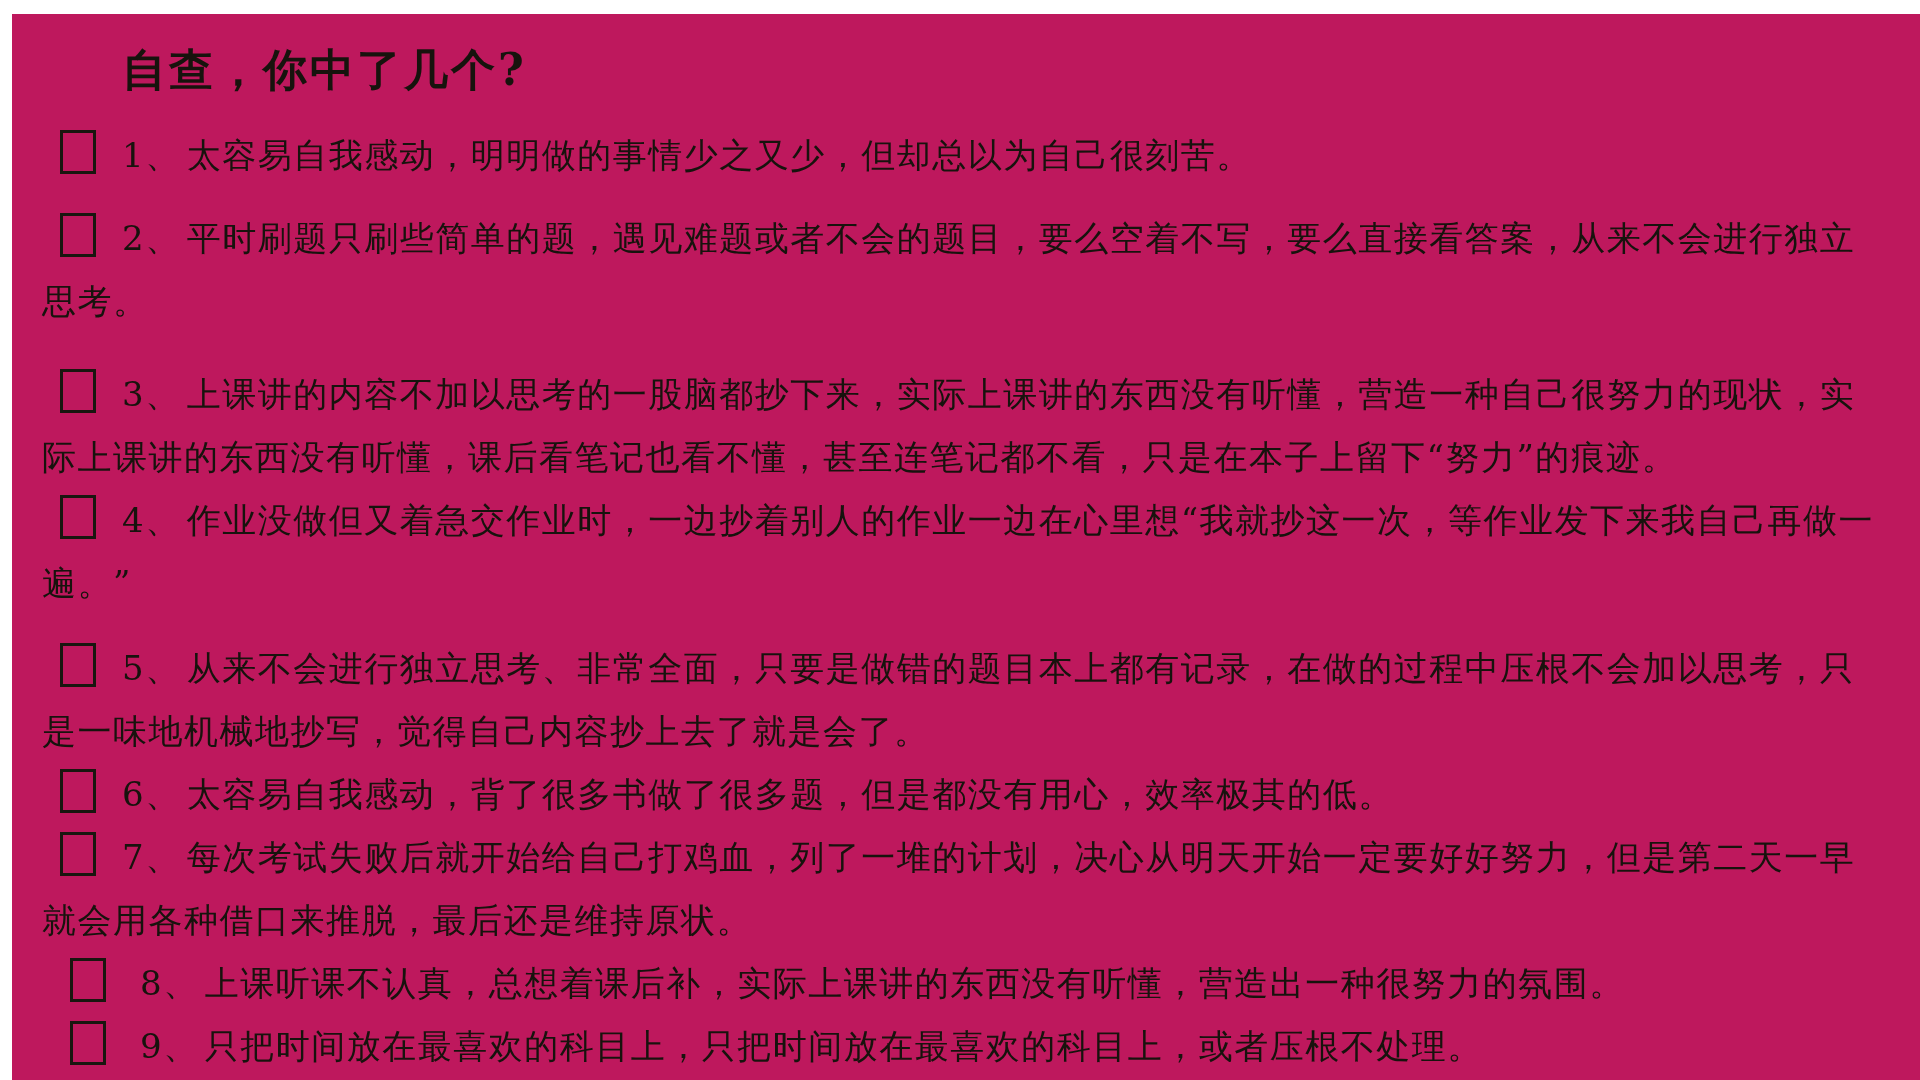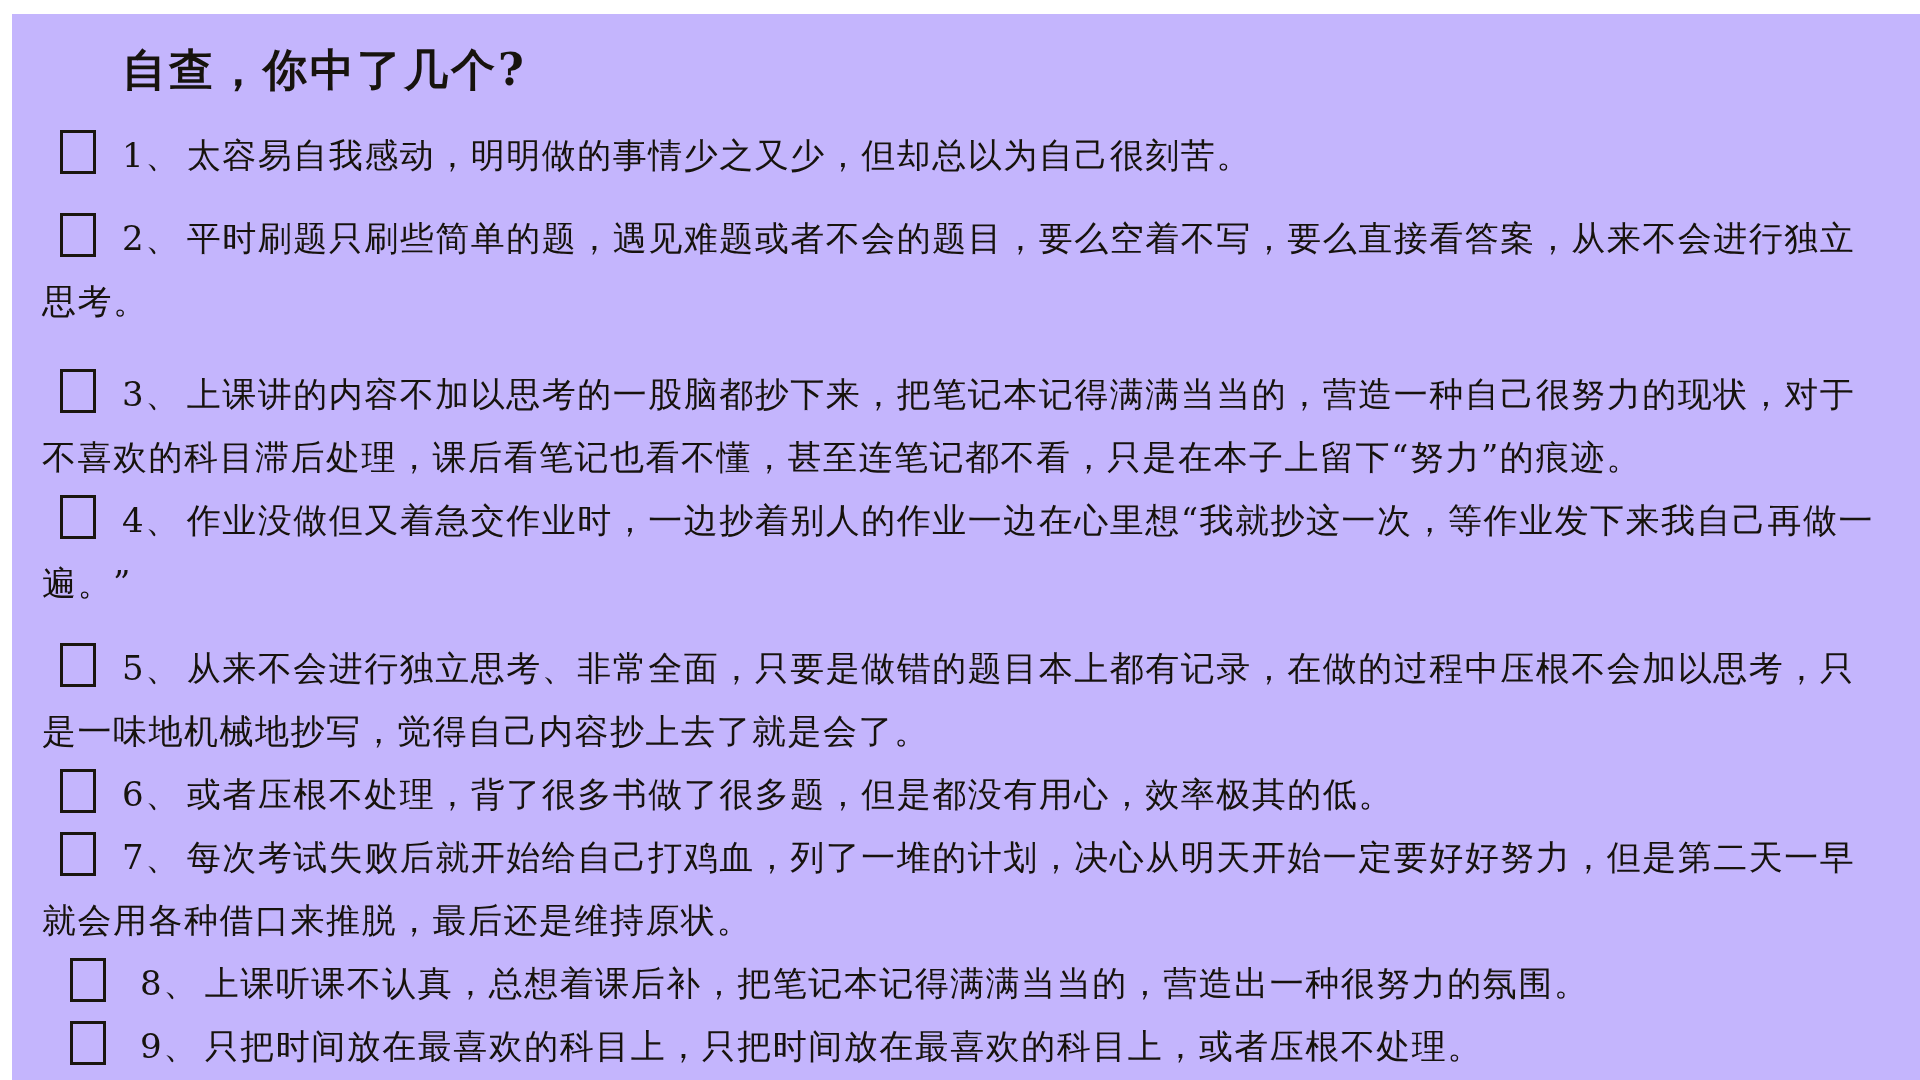--- a/index.html
+++ b/index.html
@@ -10,21 +10,21 @@
     background: #ffffff;
     overflow: hidden;
     font-family: "DejaVu Serif", "Liberation Serif", serif;
   }
   .page {
     position: absolute;
     top: 14px;
     left: 12px;
     right: 0;
     bottom: 0;
-    background: #c4b5fd;
+    background: #be185d;
     color: #17130d;
   }
   .page-title {
     margin: 28px 0 26px 110px;
     font-size: 44px;
     line-height: 56px;
     font-weight: bold;
     letter-spacing: 3px;
   }
   .checklist {
@@ -60,29 +60,29 @@
 <body>
 
 <div class="page">
   <h1 class="page-title">自查，你中了几个?</h1>
 
   <div class="checklist" id="checklist">
   <p class="item item-1"><span class="checkbox"></span><span class="num">1、</span><span class="txt">太容易自我感动，明明做的事情少之又少，但却总以为自己很刻苦。</span></p>
 
   <p class="item item-2"><span class="checkbox"></span><span class="num">2、</span><span class="txt">平时刷题只刷些简单的题，遇见难题或者不会的题目，要么空着不写，要么直接看答案，从来不会进行独立思考。</span></p>
 
-  <p class="item item-3"><span class="checkbox"></span><span class="num">3、</span><span class="txt">上课讲的内容不加以思考的一股脑都抄下来，把笔记本记得满满当当的，营造一种自己很努力的现状，对于不喜欢的科目滞后处理，课后看笔记也看不懂，甚至连笔记都不看，只是在本子上留下“努力”的痕迹。</span></p>
+  <p class="item item-3"><span class="checkbox"></span><span class="num">3、</span><span class="txt">上课讲的内容不加以思考的一股脑都抄下来，实际上课讲的东西没有听懂，营造一种自己很努力的现状，实际上课讲的东西没有听懂，课后看笔记也看不懂，甚至连笔记都不看，只是在本子上留下“努力”的痕迹。</span></p>
 
   <p class="item item-4"><span class="checkbox"></span><span class="num">4、</span><span class="txt">作业没做但又着急交作业时，一边抄着别人的作业一边在心里想“我就抄这一次，等作业发下来我自己再做一遍。”</span></p>
 
   <p class="item item-5"><span class="checkbox"></span><span class="num">5、</span><span class="txt">从来不会进行独立思考、非常全面，只要是做错的题目本上都有记录，在做的过程中压根不会加以思考，只是一味地机械地抄写，觉得自己内容抄上去了就是会了。</span></p>
 
-  <p class="item item-6"><span class="checkbox"></span><span class="num">6、</span><span class="txt">或者压根不处理，背了很多书做了很多题，但是都没有用心，效率极其的低。</span></p>
+  <p class="item item-6"><span class="checkbox"></span><span class="num">6、</span><span class="txt">太容易自我感动，背了很多书做了很多题，但是都没有用心，效率极其的低。</span></p>
 
   <p class="item item-7"><span class="checkbox"></span><span class="num">7、</span><span class="txt">每次考试失败后就开始给自己打鸡血，列了一堆的计划，决心从明天开始一定要好好努力，但是第二天一早就会用各种借口来推脱，最后还是维持原状。</span></p>
 
-  <p class="item item-8"><span class="checkbox"></span><span class="num">8、</span><span class="txt">上课听课不认真，总想着课后补，把笔记本记得满满当当的，营造出一种很努力的氛围。</span></p>
+  <p class="item item-8"><span class="checkbox"></span><span class="num">8、</span><span class="txt">上课听课不认真，总想着课后补，实际上课讲的东西没有听懂，营造出一种很努力的氛围。</span></p>
 
   <p class="item item-9"><span class="checkbox"></span><span class="num">9、</span><span class="txt">只把时间放在最喜欢的科目上，只把时间放在最喜欢的科目上，或者压根不处理。</span></p>
 
   <p class="item item-10"></p>
 </div>
 </div>
 
 </body></html>

